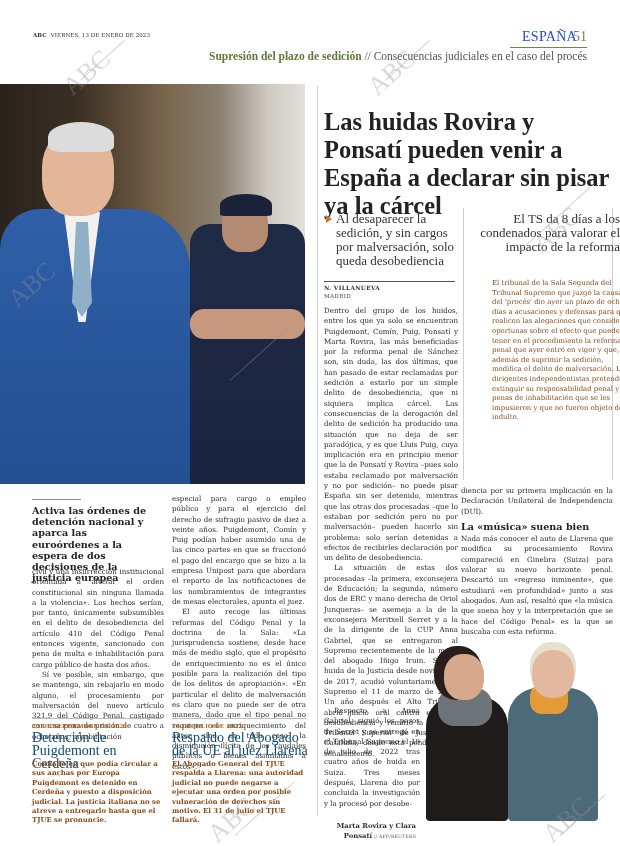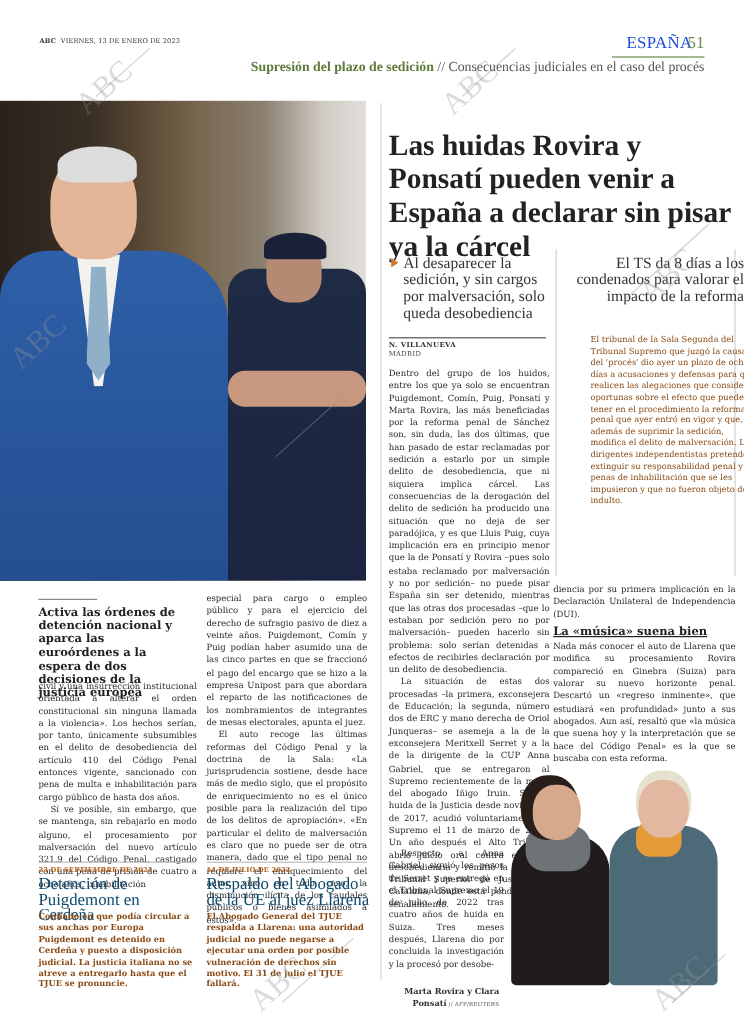--- a/index.html
+++ b/index.html
@@ -38,21 +38,21 @@
   .byline { position: absolute; left: 324px; top: 285px; font-size: 5.8px; font-weight: bold; letter-spacing: 0.3px; color: #333; }
   .byline-loc { position: absolute; left: 324px; top: 293px; font-size: 5.6px; letter-spacing: 0.3px; color: #444; }
 
   .body-text { font-family: "DejaVu Serif", serif; font-size: 7.1px; line-height: 10.3px; color: #2a2a2a; text-align: justify; hyphens: auto; }
   .body-text p { text-indent: 0; }
   .body-text p.indent { text-indent: 10px; }
 
   .col-a { position: absolute; left: 324px; top: 306px; width: 134px; height: 510px; }
   .col-a2 { position: absolute; left: 324px; top: 706px; width: 96px; }
   .col-b { position: absolute; left: 461px; top: 486px; width: 152px; }
-  .sub-title { font-family: "DejaVu Serif", serif; font-weight: bold; font-size: 9.6px; color: #222; margin: 5px 0 2px; text-decoration: underline; }
+  .sub-title { font-family: "DejaVu Serif", serif; font-weight: bold; font-size: 9.6px; color: #222; margin: 5px 0 2px; }
 
   .photo-women { position: absolute; left: 418px; top: 646px; width: 186px; height: 175px; }
   .w1-body { position: absolute; left: 8px; top: 50px; width: 82px; height: 125px; background: #1f1c1b; border-radius: 30px 30px 4px 4px; }
   .w1-head { position: absolute; left: 26px; top: 8px; width: 40px; height: 46px; background: #d7a98c; border-radius: 45%; box-shadow: -6px -4px 0 4px #2a1e1a; }
   .w1-scarf { position: absolute; left: 20px; top: 42px; width: 54px; height: 38px; background: #6e7378; border-radius: 16px; }
   .w2-body { position: absolute; left: 90px; top: 42px; width: 90px; height: 133px; background: #4d6a78; border-radius: 30px 30px 4px 4px; }
   .w2-head { position: absolute; left: 114px; top: 4px; width: 42px; height: 48px; background: #e2b9a0; border-radius: 45%; box-shadow: 0 -6px 0 2px #e6e1cf; }
   .w2-scarf { position: absolute; left: 112px; top: 38px; width: 38px; height: 30px; background: #e59a38; border-radius: 12px; }
   .caption { position: absolute; left: 336px; top: 822px; width: 80px; text-align: right; font-size: 6.8px; line-height: 9.5px; color: #333; }
   .caption b { font-weight: bold; }

